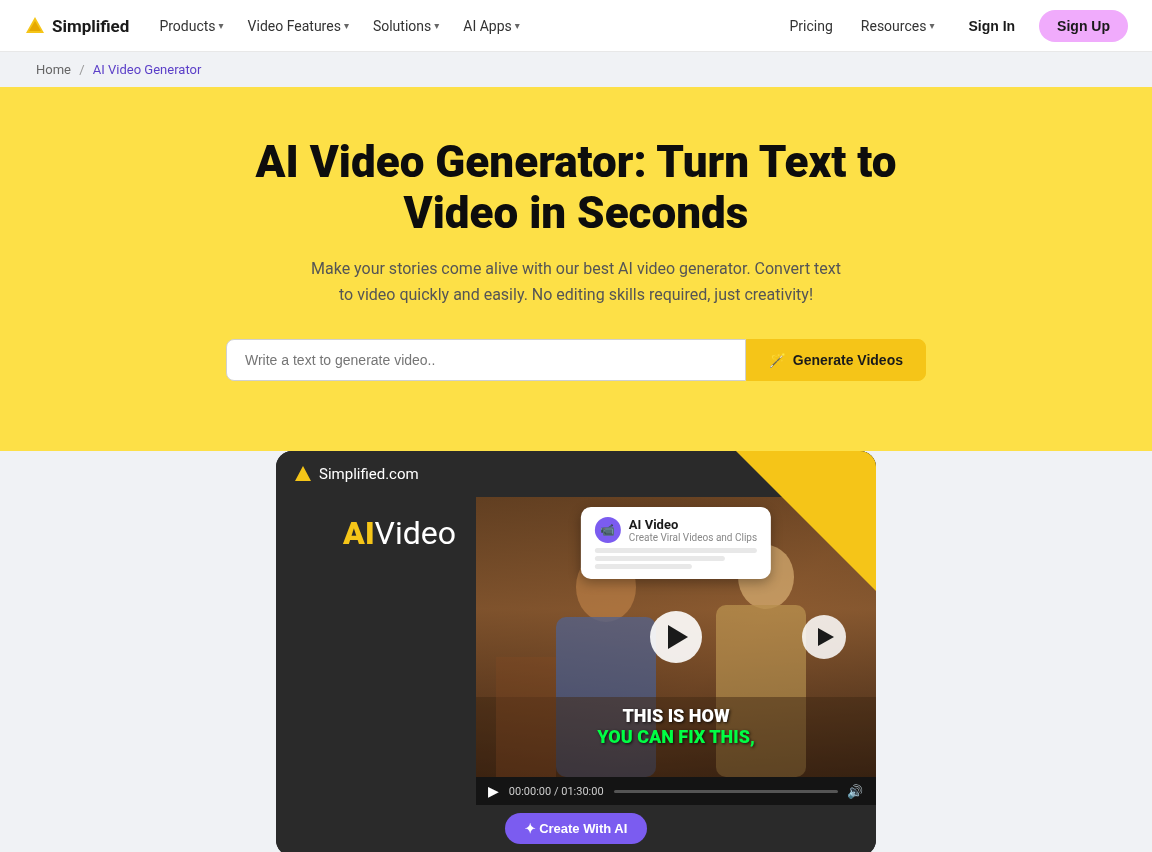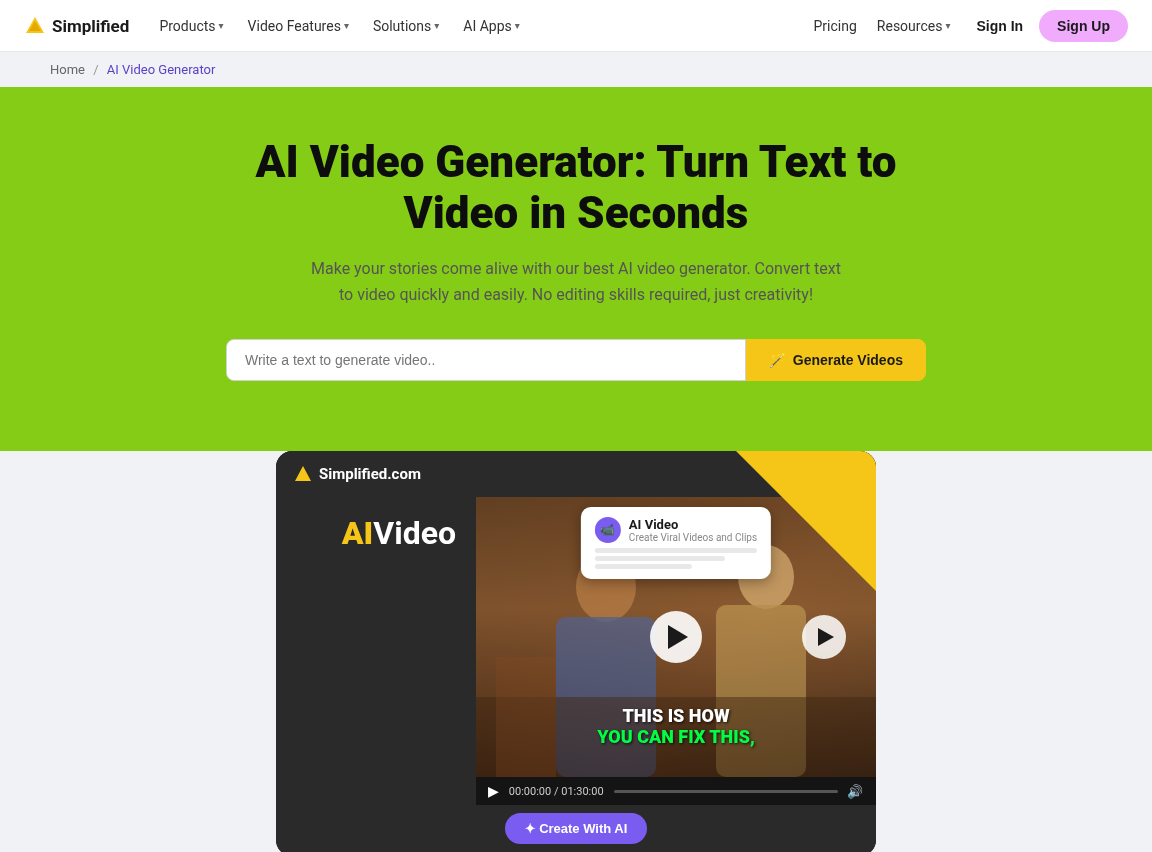--- a/index.html
+++ b/index.html
@@ -50,21 +50,21 @@
       border-radius: 6px;
       white-space: nowrap;
     }
     .chevron {
       font-size: 10px;
       color: #666;
     }
     .nav-right {
       display: flex;
       align-items: center;
-      gap: 0;
+      gap: 8px;
     }
     .sign-in-btn {
       padding: 7px 16px;
       font-size: 14px;
       font-weight: 600;
       color: #1a1a1a;
       background: none;
       border: none;
       cursor: pointer;
       border-radius: 6px;
@@ -88,31 +88,30 @@
       padding: 6px 10px;
       cursor: pointer;
     }
 
     
     .breadcrumb {
       padding: 10px 36px;
       font-size: 13px;
       color: #666;
       background: #f0f2f5;
-      margin-left: 14px;
     }
     .breadcrumb a { color: #666; text-decoration: none; }
     .breadcrumb .separator { margin: 0 5px; color: #999; }
     .breadcrumb .current { color: #5b3fc8; font-size: 13px; }
 
     
     .hero {
       text-align: center;
       padding: 50px 24px 30px;
-      background: #84cc16;
+      background: #fde047;
     }
     .hero-title {
       font-size: 44px;
       font-weight: 900;
       color: #0d0d0d;
       line-height: 1.15;
       max-width: 700px;
       margin: 0 auto 18px;
     }
     .hero-subtitle {
@@ -178,21 +177,21 @@
       background: #2a2a2a;
       position: relative;
       z-index: 2;
     }
     .card-logo {
       display: flex;
       align-items: center;
       gap: 7px;
       color: #fff;
       font-size: 15px;
-      font-weight: 700;
+      font-weight: 400;
     }
     .card-logo-icon {
       width: 18px;
       height: 18px;
     }
 
     
     .yellow-triangle {
       position: absolute;
       top: 0;
@@ -222,21 +221,21 @@
     }
     .ai-label {
       color: #f5c518;
       font-size: 32px;
       font-weight: 900;
       line-height: 1;
     }
     .video-label {
       color: #fff;
       font-size: 32px;
-      font-weight: 700;
+      font-weight: 400;
       line-height: 1;
     }
     .generator-label {
       color: #fff;
       font-size: 32px;
       font-weight: 900;
       line-height: 1;
     }
 
     

